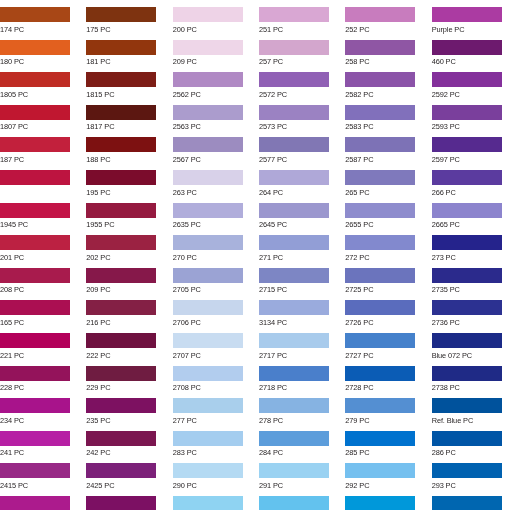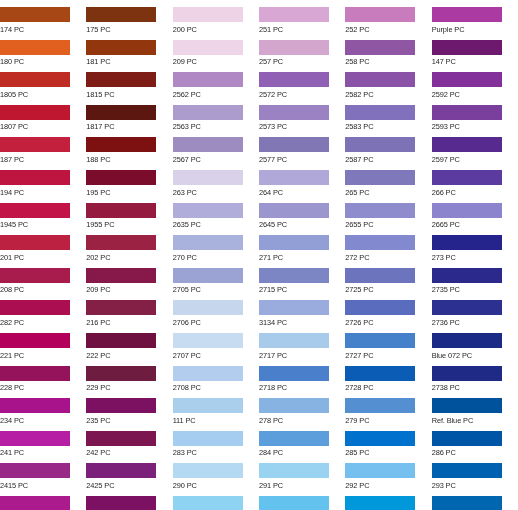--- a/index.html
+++ b/index.html
@@ -95,21 +95,21 @@
       <div class="cell">
         <span class="swatch" title="#d3a6cd" style="background-color: rgb(211, 166, 205);"></span>
         <span class="cell-label">257 PC</span>
       </div>
       <div class="cell">
         <span class="swatch" title="#8f56a4" style="background-color: rgb(143, 86, 164);"></span>
         <span class="cell-label">258 PC</span>
       </div>
       <div class="cell">
         <span class="swatch" title="#6d1a6e" style="background-color: rgb(109, 26, 110);"></span>
-        <span class="cell-label">147 PC</span>
+        <span class="cell-label">460 PC</span>
       </div>
       <div class="cell">
         <span class="swatch" title="#bf2c24" style="background-color: rgb(191, 44, 36);"></span>
         <span class="cell-label">1805 PC</span>
       </div>
       <div class="cell">
         <span class="swatch" title="#7d1d16" style="background-color: rgb(125, 29, 22);"></span>
         <span class="cell-label">1815 PC</span>
       </div>
       <div class="cell">
@@ -171,21 +171,20 @@
       <div class="cell">
         <span class="swatch" title="#7d72b6" style="background-color: rgb(125, 114, 182);"></span>
         <span class="cell-label">2587 PC</span>
       </div>
       <div class="cell">
         <span class="swatch" title="#562a8f" style="background-color: rgb(86, 42, 143);"></span>
         <span class="cell-label">2597 PC</span>
       </div>
       <div class="cell">
         <span class="swatch" title="#bd1440" style="background-color: rgb(189, 20, 64);"></span>
-        <span class="cell-label">194 PC</span>
       </div>
       <div class="cell">
         <span class="swatch" title="#7b0c2c" style="background-color: rgb(123, 12, 44);"></span>
         <span class="cell-label">195 PC</span>
       </div>
       <div class="cell">
         <span class="swatch" title="#d8d1e9" style="background-color: rgb(216, 209, 233);"></span>
         <span class="cell-label">263 PC</span>
       </div>
       <div class="cell">
@@ -267,21 +266,21 @@
       <div class="cell">
         <span class="swatch" title="#6b74bd" style="background-color: rgb(107, 116, 189);"></span>
         <span class="cell-label">2725 PC</span>
       </div>
       <div class="cell">
         <span class="swatch" title="#2b2a8c" style="background-color: rgb(43, 42, 140);"></span>
         <span class="cell-label">2735 PC</span>
       </div>
       <div class="cell">
         <span class="swatch" title="#ab0f52" style="background-color: rgb(171, 15, 82);"></span>
-        <span class="cell-label">282 PC</span>
+        <span class="cell-label">165 PC</span>
       </div>
       <div class="cell">
         <span class="swatch" title="#842045" style="background-color: rgb(132, 32, 69);"></span>
         <span class="cell-label">216 PC</span>
       </div>
       <div class="cell">
         <span class="swatch" title="#c6d6ed" style="background-color: rgb(198, 214, 237);"></span>
         <span class="cell-label">2706 PC</span>
       </div>
       <div class="cell">
@@ -347,21 +346,21 @@
       <div class="cell">
         <span class="swatch" title="#a8138b" style="background-color: rgb(168, 19, 139);"></span>
         <span class="cell-label">234 PC</span>
       </div>
       <div class="cell">
         <span class="swatch" title="#7d1161" style="background-color: rgb(125, 17, 97);"></span>
         <span class="cell-label">235 PC</span>
       </div>
       <div class="cell">
         <span class="swatch" title="#a9cfec" style="background-color: rgb(169, 207, 236);"></span>
-        <span class="cell-label">111 PC</span>
+        <span class="cell-label">277 PC</span>
       </div>
       <div class="cell">
         <span class="swatch" title="#86b3e2" style="background-color: rgb(134, 179, 226);"></span>
         <span class="cell-label">278 PC</span>
       </div>
       <div class="cell">
         <span class="swatch" title="#548fd2" style="background-color: rgb(84, 143, 210);"></span>
         <span class="cell-label">279 PC</span>
       </div>
       <div class="cell">

